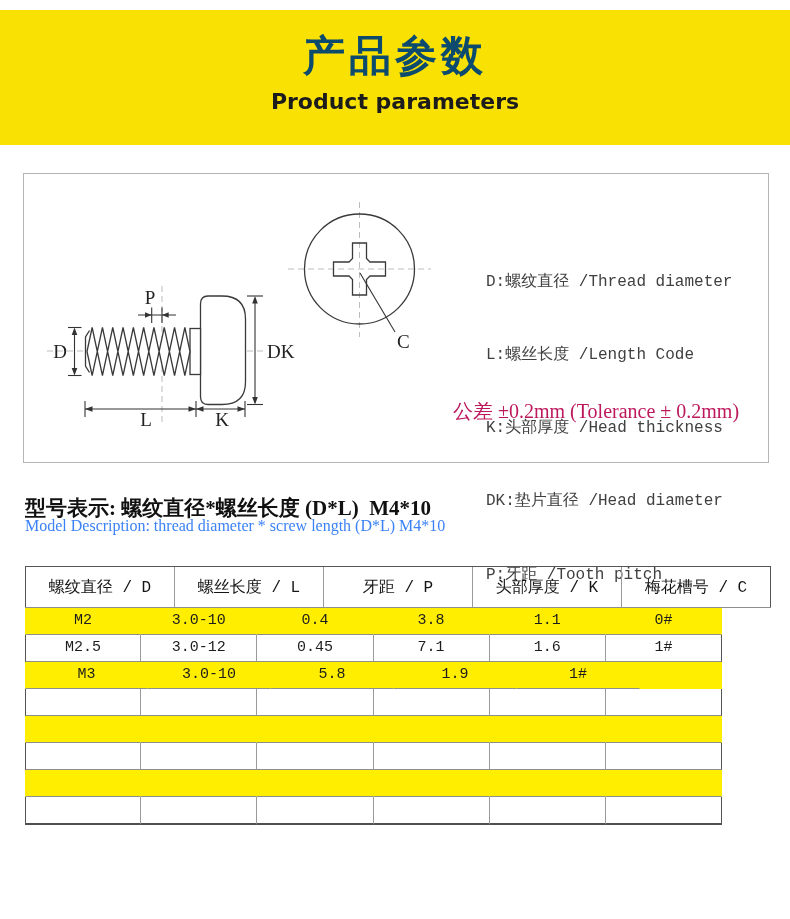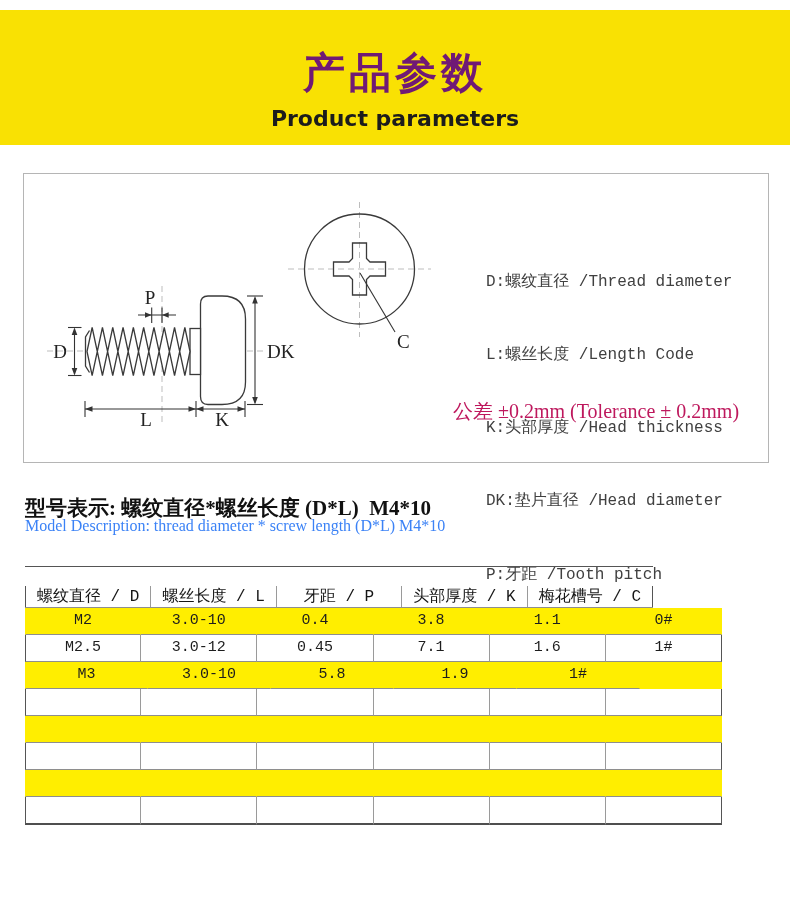--- a/index.html
+++ b/index.html
@@ -6,22 +6,22 @@
   body {
     width:790px; height:919px; position:relative; background:#ffffff;
     font-family:"Liberation Sans", sans-serif; overflow:hidden;
   }
   
   .banner {
     position:absolute; left:0; top:10px; width:790px; height:135px;
     background:#f9e103; text-align:center;
   }
   .banner h1 {
-    margin:0; padding-top:42px; font-size:42px; line-height:1;
-    font-weight:900; letter-spacing:4px; color:#701a75;
+    margin:0; padding-top:25px; font-size:42px; line-height:1;
+    font-weight:900; letter-spacing:4px; color:#0c4a6e;
     font-family:"DejaVu Sans", sans-serif;
   }
   .banner .sub {
     margin:0; margin-top:12px; font-size:22px; font-weight:600;
     color:#1c1c1c; font-family:"DejaVu Sans", sans-serif;
   }
   
   .panel {
     position:absolute; left:23px; top:173px; width:744px; height:288px;
     border:1px solid #b5b5b5; background:#fff;
@@ -45,22 +45,22 @@
   }
   .model-sub {
     position:absolute; left:25px; top:517px; margin:0;
     font-size:16px; color:#3b82f6;
     font-family:Liberation Serif, serif; white-space:pre;
   }
   
   .ptable { position:absolute; left:25px; top:566px; width:765px; }
   .ptable * { box-sizing:border-box; }
   .thead {
-    width:628px; height:42px; display:flex;
-    border-top:1px solid #555; border-bottom:1px solid #8e8e8e;align-items:flex-end;
+    width:746px; height:42px; display:flex;
+    border-top:1px solid #555; border-bottom:1px solid #8e8e8e;
   }
   .th {
     flex:1; display:flex; align-items:center; justify-content:center;
     font-size:16px; color:#151515;
     font-family:"Liberation Mono","DejaVu Sans Mono", monospace;
     border-right:1px solid #9a9a9a; white-space:pre;
   }
   .th:first-child { border-left:1px solid #555; }
   .th:last-child  { border-right:1px solid #555; }
   .trow { width:697px; height:27px; display:flex; background:#fff; }

